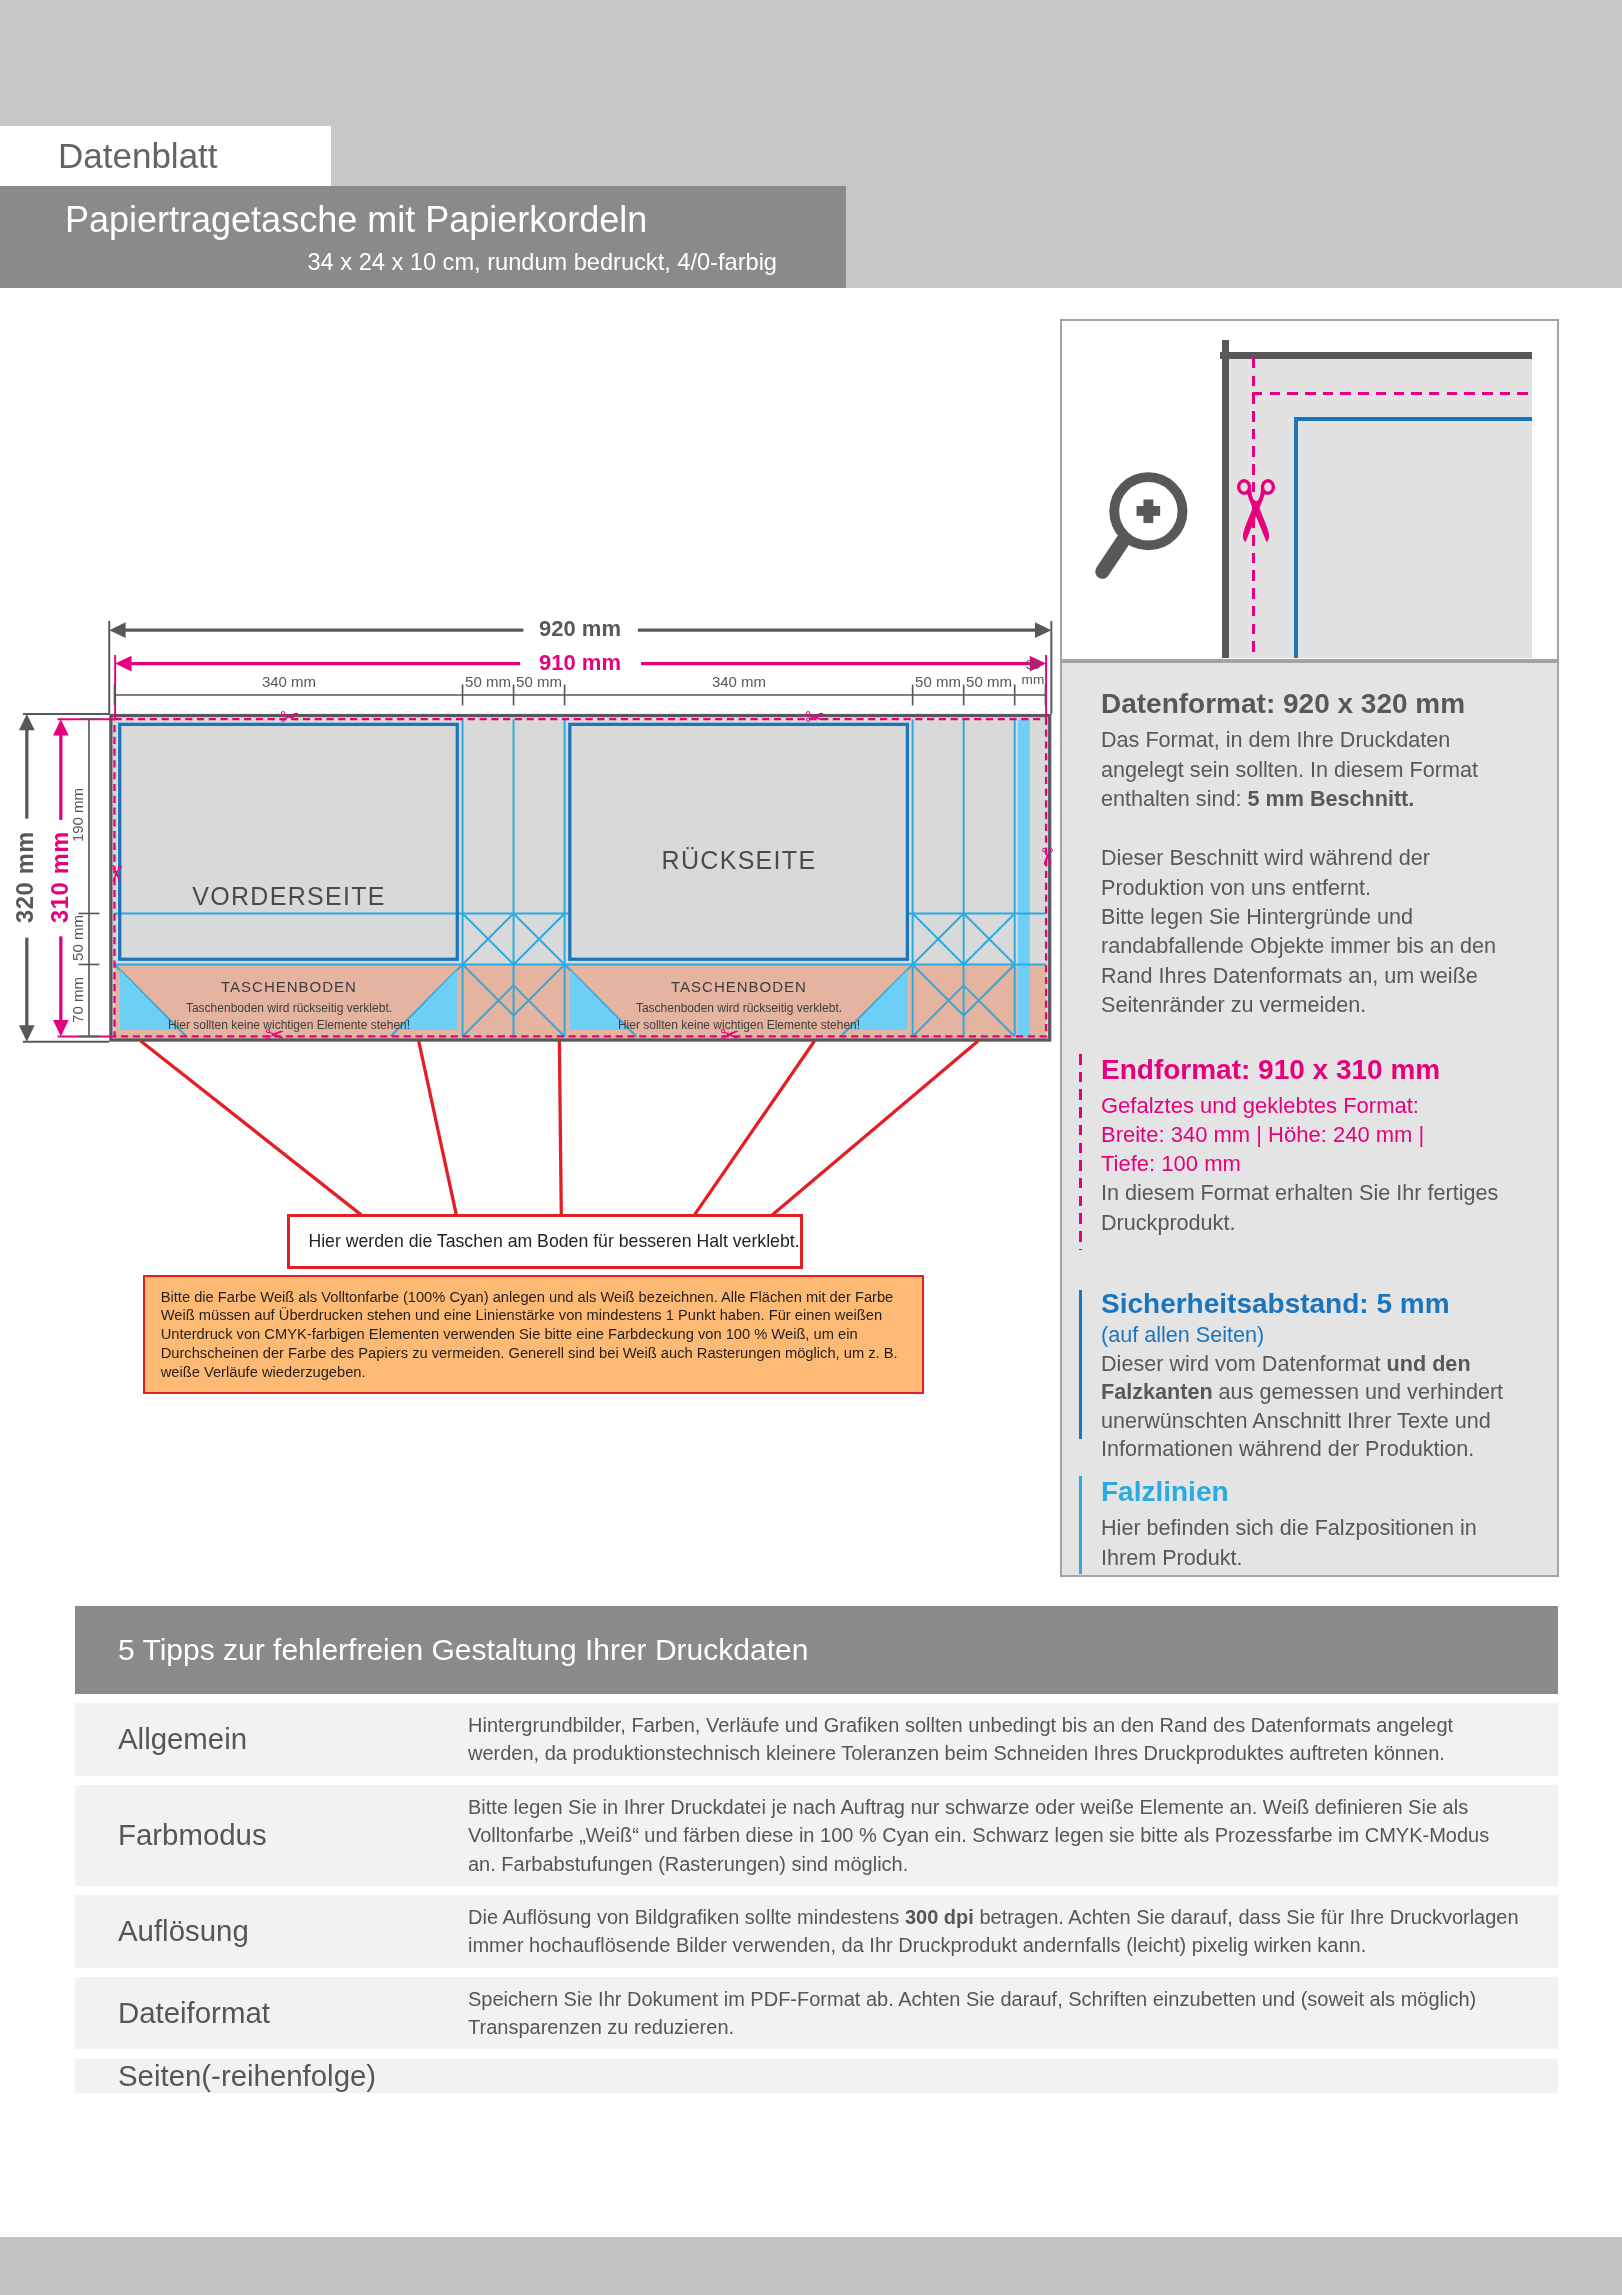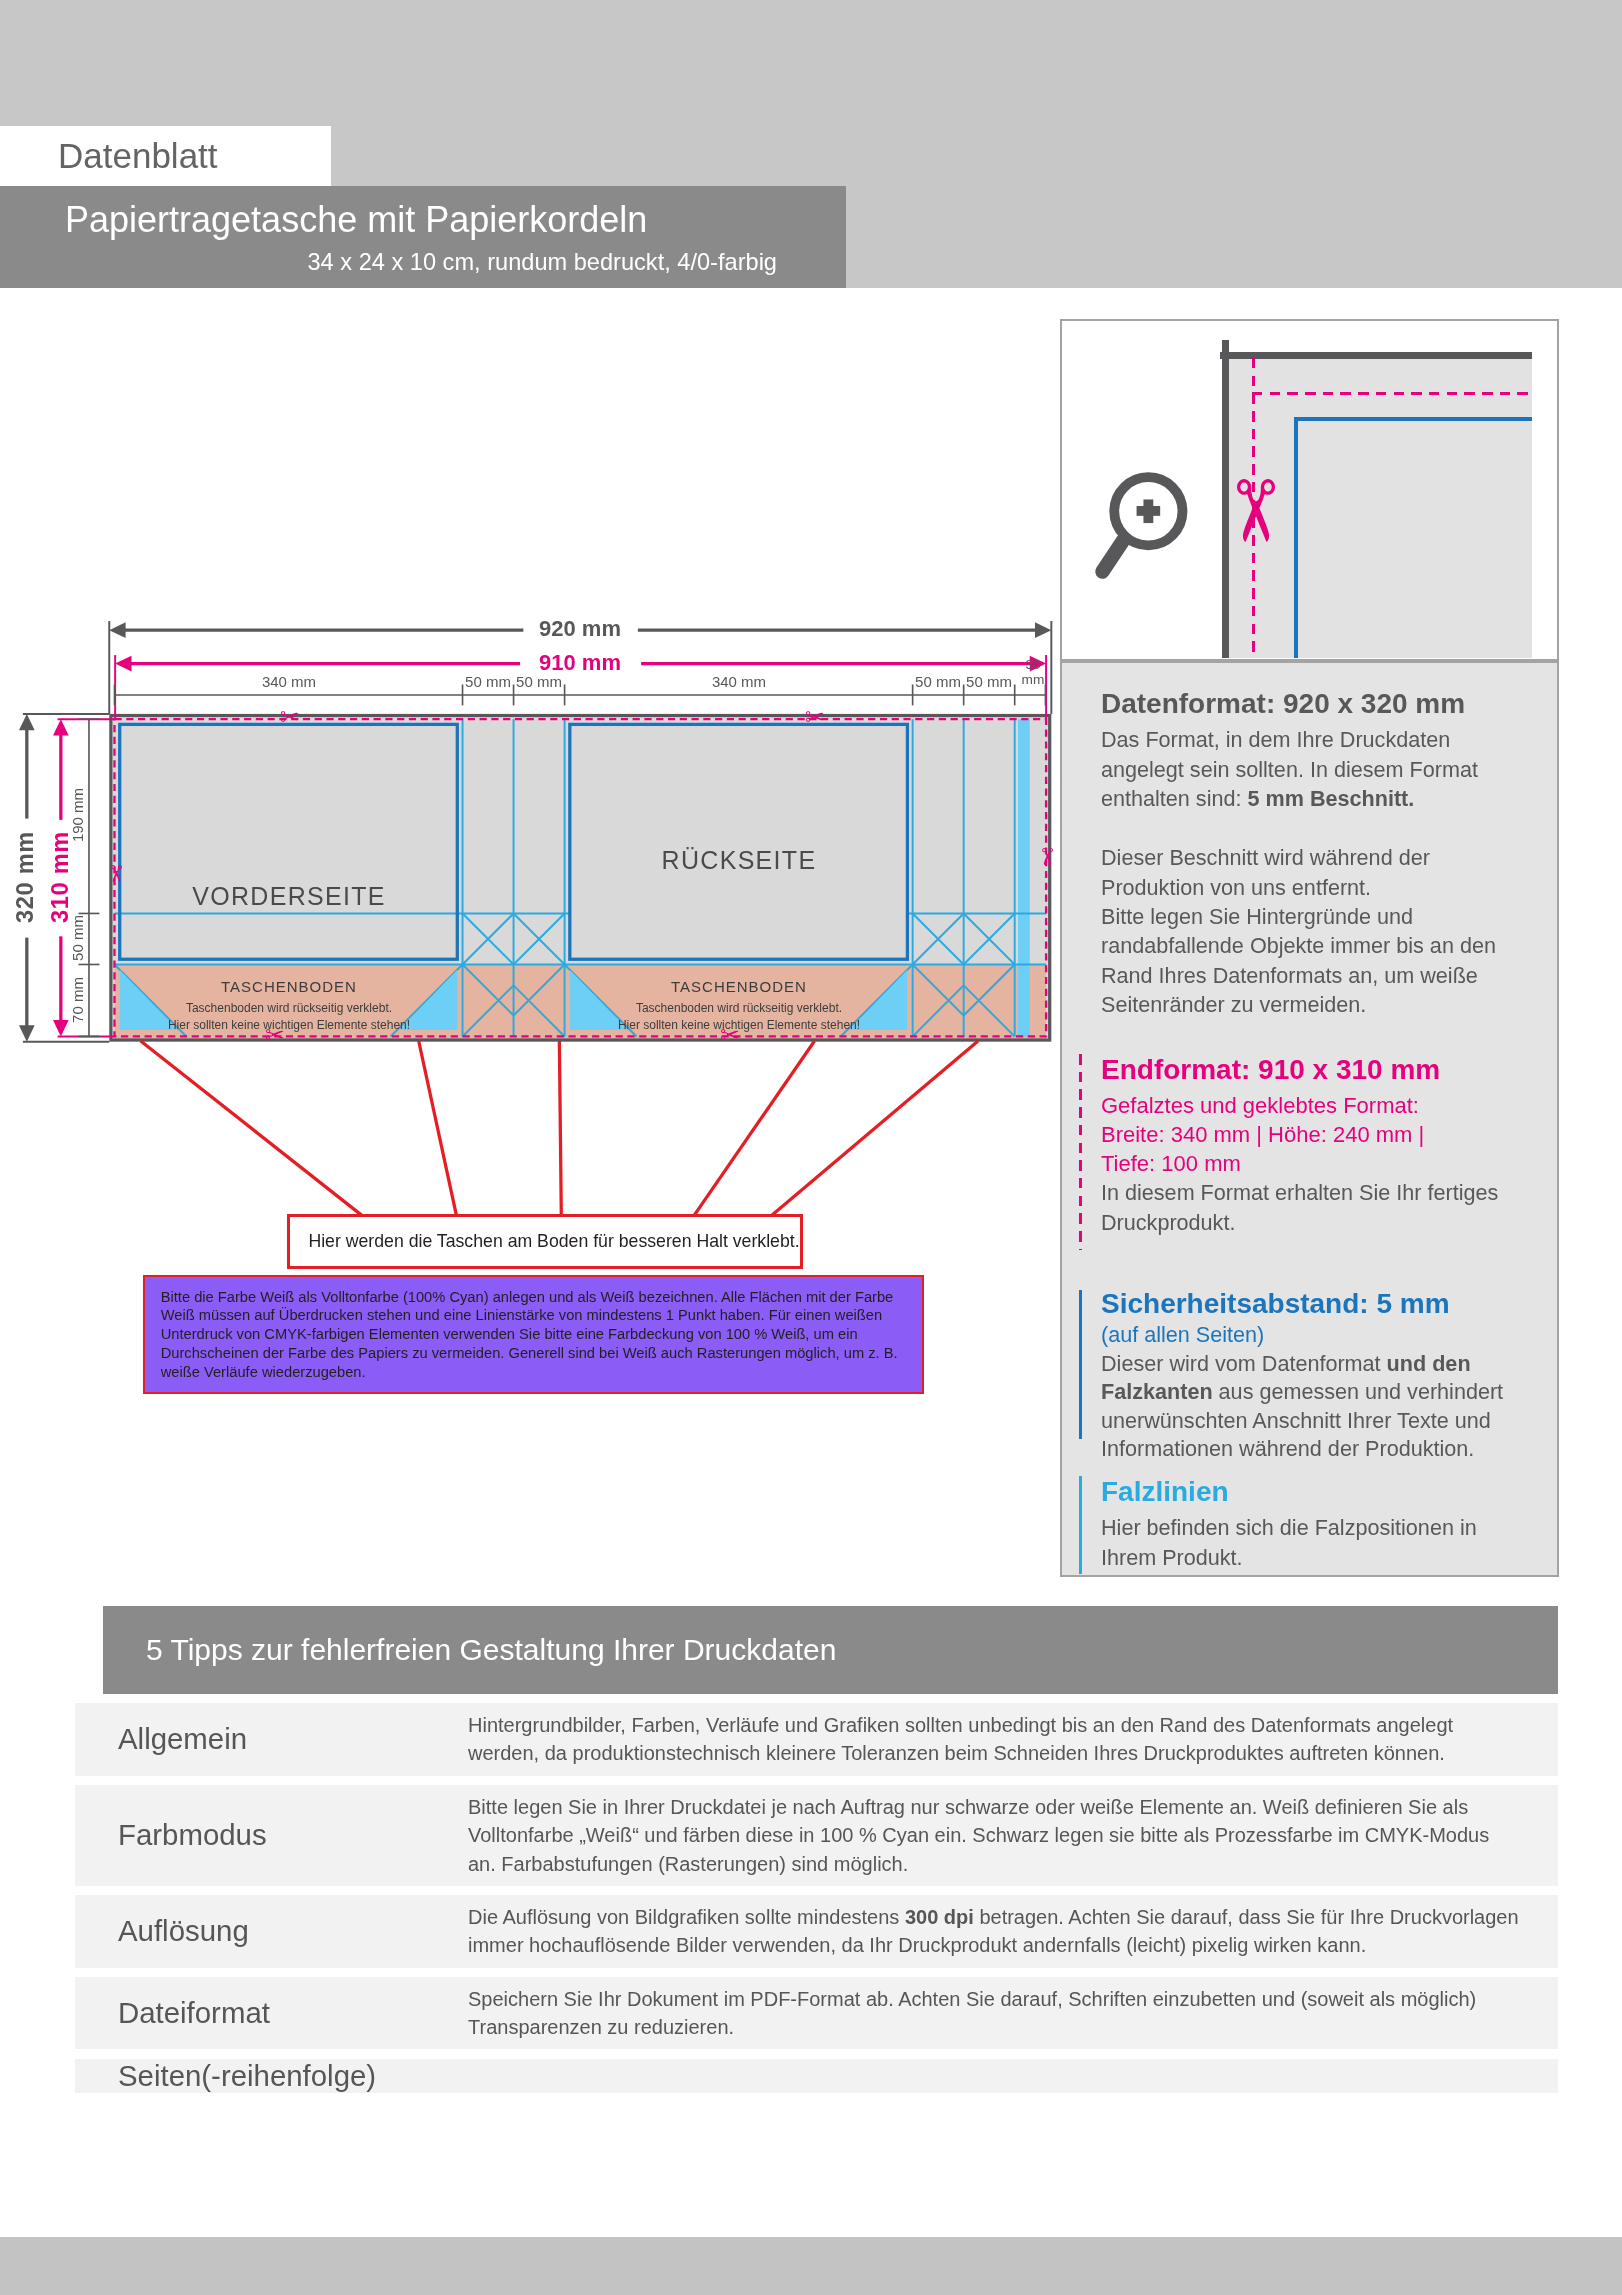--- a/index.html
+++ b/index.html
@@ -49,26 +49,26 @@
   .ih-dark{color:#58585a;} .ih-mag{color:#e6007e;} .ih-blue{color:#1b75bc;} .ih-cyan{color:#29abe2;}
   .ibody{font-size:21.6px;line-height:1.36;color:#58585a;}
   .imag{font-size:22px;line-height:1.32;color:#e6007e;font-weight:400;}
   .iblue{font-size:21.6px;line-height:1.32;color:#1b75bc;}
   .bld{font-weight:700;}
   .ind{position:absolute;left:17px;width:3.3px;}
   
   .warnbox{left:287px;top:1214px;width:516px;height:55px;background:#fff;border:3.3px solid #e31e24;
            box-sizing:border-box;display:flex;align-items:center;padding:0 9.2px;gap:9.2px;}
   .warnbox span{font-size:17.7px;color:#231f20;white-space:nowrap;}
-  .notebox{left:143px;top:1275px;width:781px;background:#8b5cf6;border:2.6px solid #e31e24;
+  .notebox{left:143px;top:1275px;width:781px;background:#fdba74;border:2.6px solid #e31e24;
            box-sizing:border-box;padding:10.5px 15.7px;font-size:14.7px;line-height:1.28;color:#231f20;}
   
   .tips{left:75px;top:1606px;width:1483px;}
   .tips-head{height:88px;background:#8a8a8a;color:#fff;font-size:30px;line-height:88px;
-             padding-left:43px;box-sizing:border-box;margin-left:28px;}
+             padding-left:43px;box-sizing:border-box;}
   .tip-row{margin-top:9.2px;background:#f2f2f2;display:flex;align-items:center;}
   .tip-row:first-of-type{margin-top:19.6px;}
   .tip-label{width:393px;padding-left:43px;box-sizing:border-box;font-size:29.4px;color:#565656;flex:none;}
   .tip-text{flex:1;font-size:20px;line-height:1.42;color:#565656;padding:7.9px 39px 7.9px 0;}
   .footer-band{left:0;top:2237px;width:1623px;height:59px;background:#c3c3c3;}
 </style>
 </head>
 <body>
 
 <div class="abs top-band"></div>

